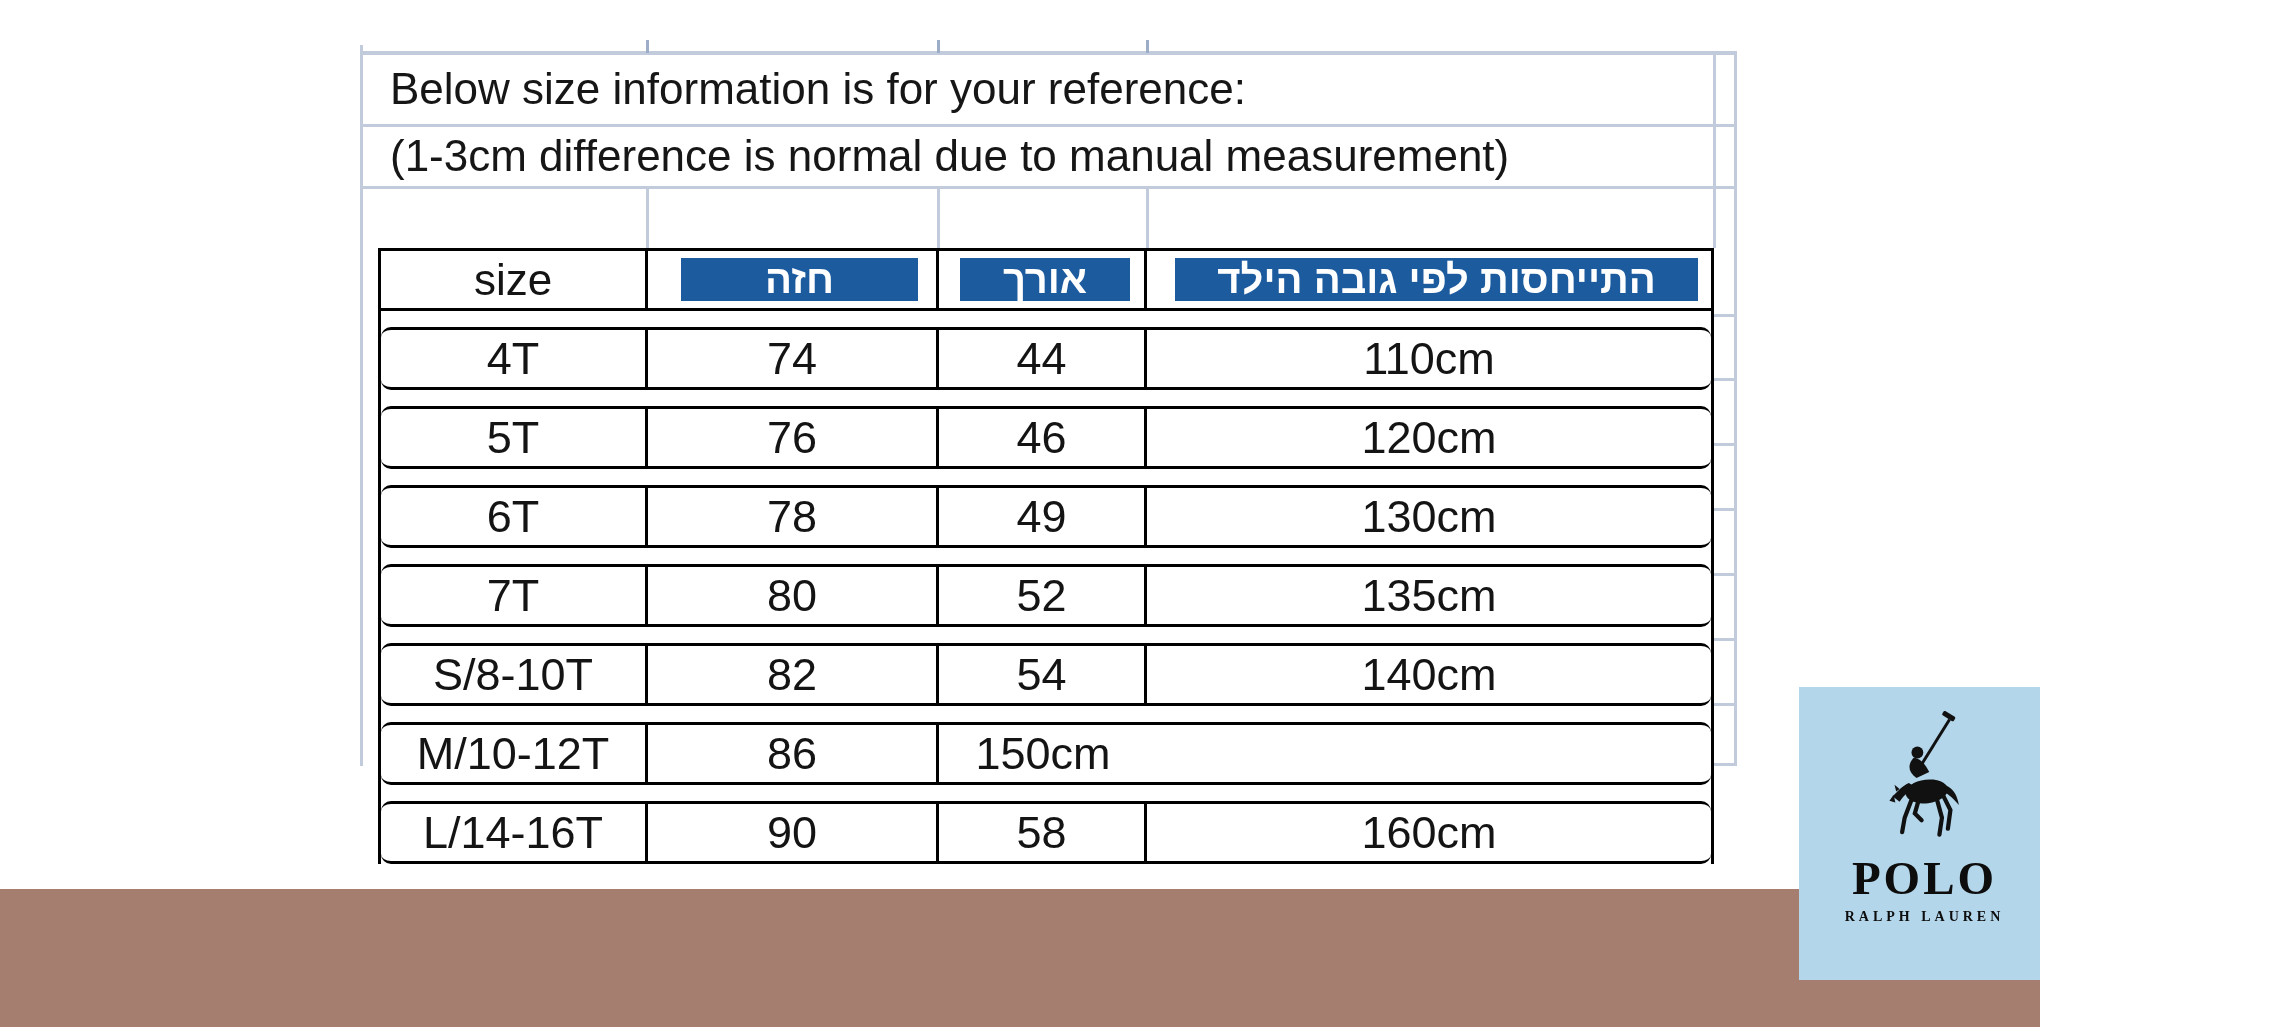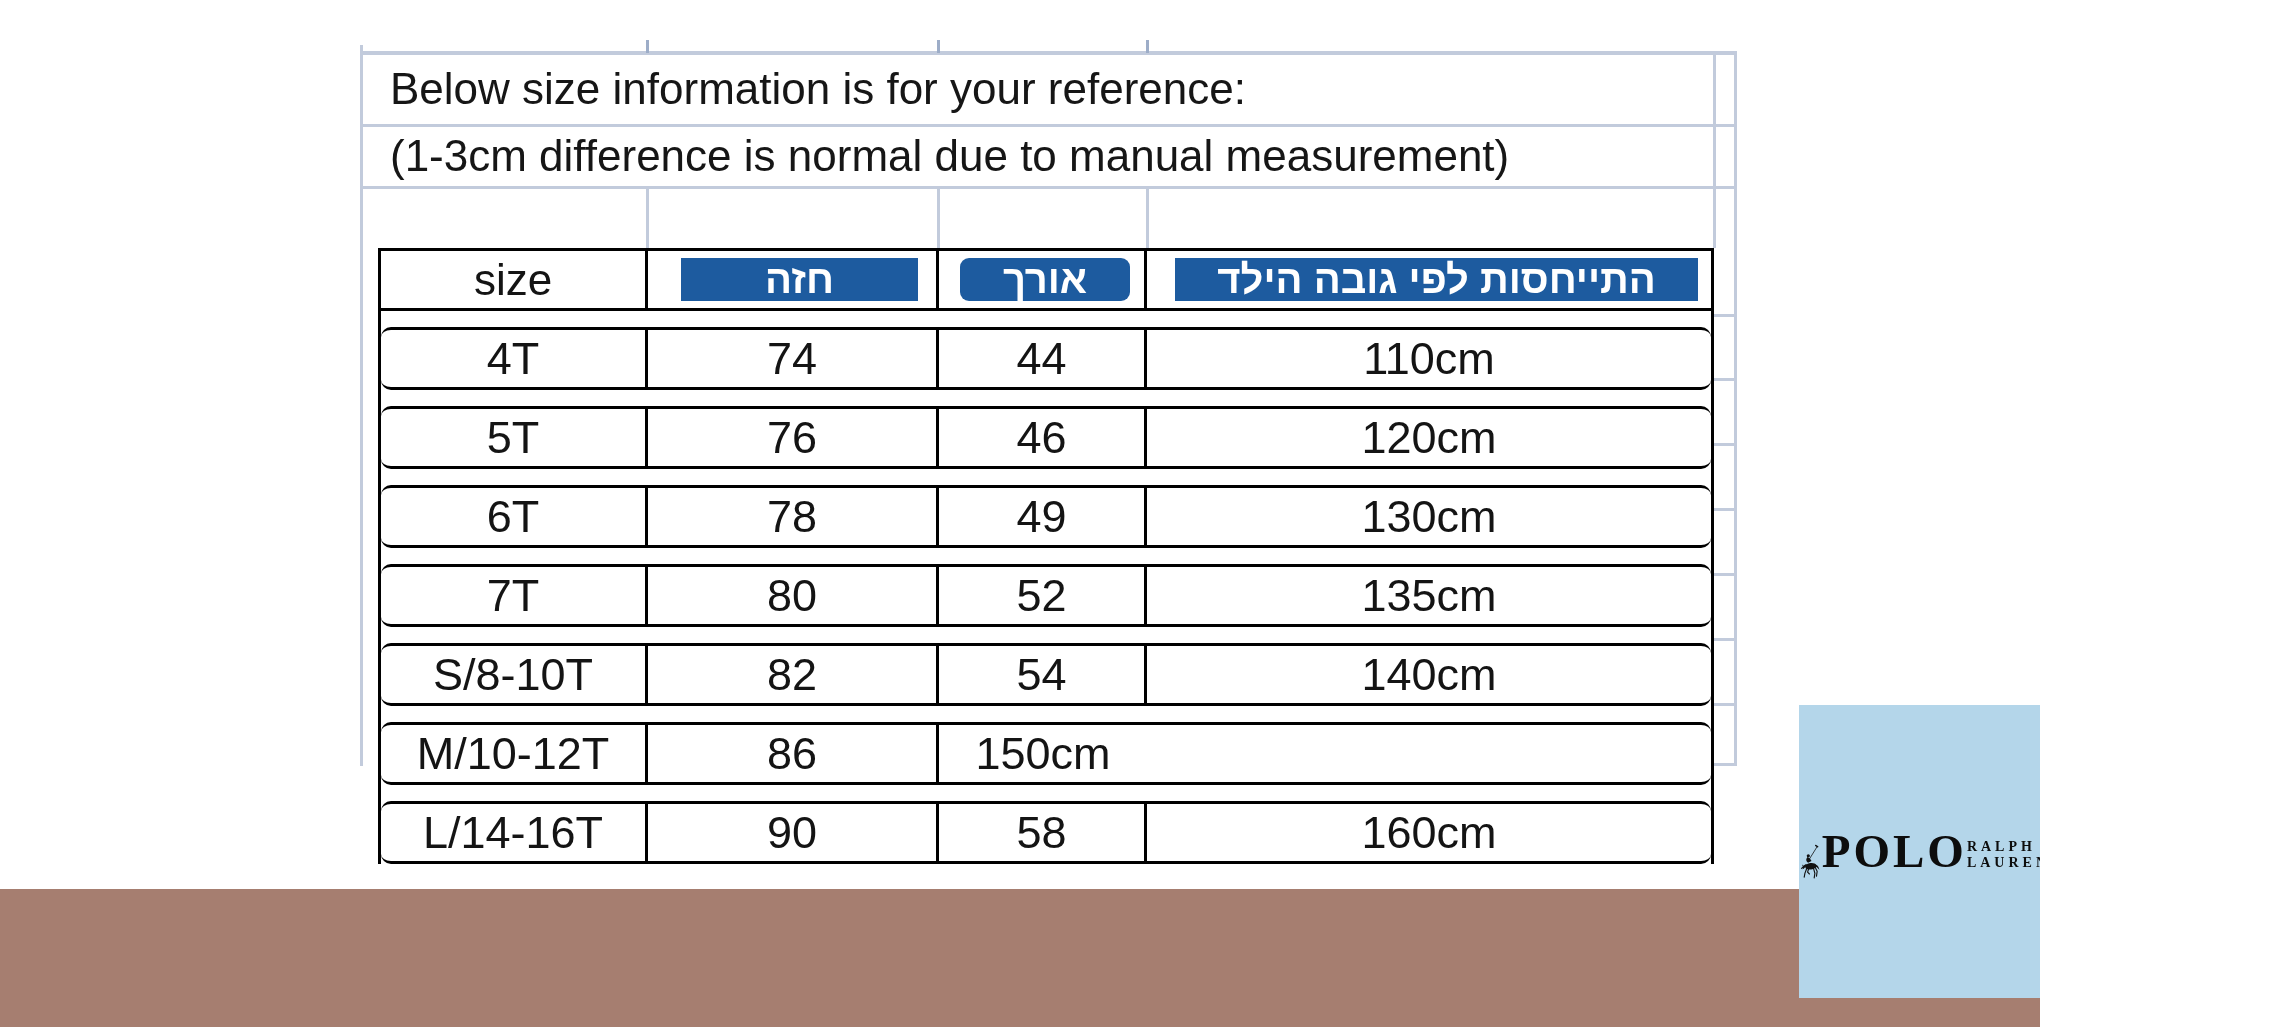--- a/index.html
+++ b/index.html
@@ -34,31 +34,31 @@
   }
   .cell.c0,.cell.c1,.cell.c2{border-right:3px solid #000;}
   .head .cell{font-size:44px;padding:5px;}
   .pillwrap{padding:0;}
   .pill{
     flex:1;align-self:stretch;display:flex;align-items:center;justify-content:center;
     background:var(--header-blue,#1d5b9f);color:#ffffff;font-weight:bold;font-size:40px;
     direction:rtl;white-space:nowrap;
   }
   .pill-b{margin:2px 13px 2px 28px;}
-  .pill-c{margin:2px 9px 2px 16px;border-radius:9px;}
+  .pill-c{margin:2px 9px 2px 16px;}
   .pill-d{margin:2px 8px 2px 23px;}
   
   .bottom-bar{
     position:absolute;left:0;top:889px;width:2276px;height:138px;
     background:var(--brown-bar,#a67e70);z-index:1;
   }
   
   .logo-box{
     position:absolute;left:1799px;top:687px;width:251px;height:293px;
-    background:var(--logo-bg,#b4d6ea);z-index:2;display:flex;flex-direction:row;align-items:center;margin-top:18px;
+    background:var(--logo-bg,#b4d6ea);z-index:2;display:flex;flex-direction:column;align-items:center;
   }
   .pony{margin-top:24px;}
   .brand-name{
     font-family:"Liberation Serif","DejaVu Serif",serif;font-weight:bold;font-size:47px;
     letter-spacing:3px;color:#0d0d0d;line-height:1;margin-top:0px;
   }
   .brand-subname{
     font-family:"Liberation Serif","DejaVu Serif",serif;font-weight:bold;font-size:14px;
     letter-spacing:4px;color:#0d0d0d;margin-top:7px;
   }

